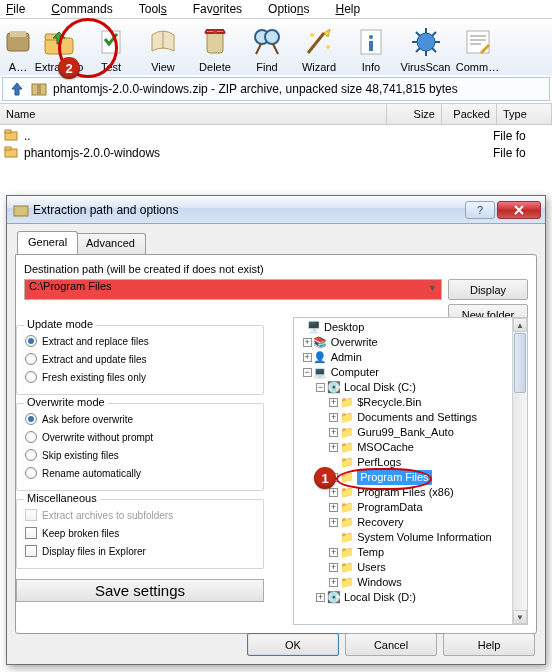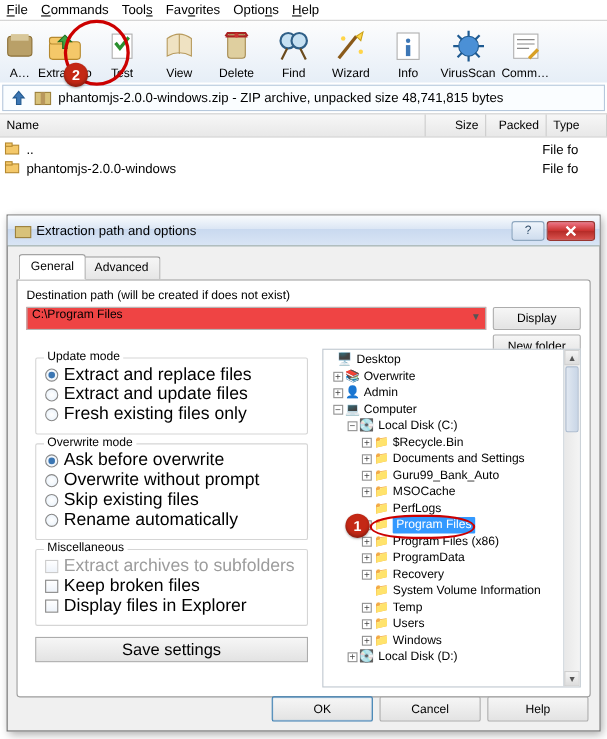--- a/index.html
+++ b/index.html
@@ -1,19 +1,19 @@
 <!DOCTYPE html>
 <html><head>
 <meta charset="utf-8">
 <style>
 * { box-sizing: border-box; margin:0; padding:0; font-family: "Segoe UI", Tahoma, sans-serif; }
 body { width:552px; height:672px; background:#fff; font-size:12px; color:#000; overflow:hidden; position:relative; }
 
 
-.menubar { display:flex; padding:2px 6px; gap:12px; border-bottom:1px solid #ccc; }
+.menubar { display:flex; padding:2px 6px; gap:26px; border-bottom:1px solid #ccc; }
 .menubar span { cursor:default; }
 .menubar span u { text-decoration:underline; }
 
 
 .toolbar { display:flex; align-items:flex-end; padding:3px 4px 0 4px; gap:2px; background:linear-gradient(#fdfdfd,#e6eef7); }
 .tool-btn { display:flex; flex-direction:column; align-items:center; width:50px; padding:2px 0; border-radius:3px; }
 .tool-ico { width:36px; height:36px; display:flex; align-items:center; justify-content:center; }
 .tool-lbl { font-size:11px; margin-top:1px; }
 .red-circle { position:absolute; border:3px solid #c00; border-radius:50%; pointer-events:none; }
 .red-oval { position:absolute; border:2px solid #c00; border-radius:50%/60%; pointer-events:none; }
@@ -63,28 +63,28 @@
 .dest-label { font-size:11px; margin-bottom:4px; }
 .dest-row { display:flex; gap:6px; align-items:flex-start; }
 .dest-input { flex:1; height:21px; border:1px solid #b5b5b5; background:#ef4444; padding:0 18px 0 4px; font-size:11px; position:relative;}
 .dest-input::after { content:"▼"; position:absolute; right:4px; top:3px; font-size:9px; color:#555; }
 .btn-stack { display:flex; flex-direction:column; gap:4px; width:80px; }
 .btn-stack .btn { width:100%; }
 
 
 .group { border:1px solid #d5d5d5; border-radius:2px; margin-top:8px; padding:6px 8px 8px 8px; position:relative; }
 .group .gt { position:absolute; top:-8px; left:7px; background:#fff; padding:0 3px; font-size:11px; }
-.radio-row, .check-row { display:flex; align-items:center; height:18px; font-size:16px; gap:5px; }
+.radio-row, .check-row { display:flex; align-items:center; height:18px; font-size:10px; gap:5px; }
 .radio { width:12px; height:12px; border:1px solid #888; border-radius:50%; display:inline-flex; align-items:center; justify-content:center; background:radial-gradient(#fff,#e6f0fa);}
 .radio .dot { width:6px; height:6px; background:#3b76b3; border-radius:50%; }
 .check { width:12px; height:12px; border:1px solid #888; background:linear-gradient(#fff,#eef3fa); display:inline-flex; align-items:center; justify-content:center; font-size:10px; color:#3b76b3;}
 .check.disabled { border-color:#ccc; color:#bbb; }
 .disabled-text { color:#9c9c9c; }
 
-.left-col { position:absolute; left:16px; top:62px; width:248px; }
+.left-col { position:absolute; left:0; top:62px; width:248px; }
 .tree-col { position:absolute; right:8px; top:62px; bottom:8px; width:235px; border:1px solid #bfc7cf; background:#fff; overflow:hidden; }
 .tree { font-size:11px; line-height:15px; padding:2px 2px; overflow:auto; height:100%; }
 .tree-row { display:flex; align-items:center; height:15px; white-space:nowrap; }
 .tree-row .branches { font-family:monospace; color:#a5a5a5; font-size:11px; white-space:pre; }
 .tree-row .exp { width:9px; height:9px; border:1px solid #919191; font-size:9px; line-height:7px; text-align:center; margin:0 2px 0 0; color:#444; background:#fff; }
 .tree-row .noexp { width:9px; height:9px; margin:0 2px 0 0; }
 .tree-row .ico { width:14px; height:14px; margin-right:3px; display:inline-flex; align-items:center; justify-content:center; }
 .tree-row .sel { background:#3399ff; color:#fff; padding:0 3px; border-radius:1px; }
 .scroll-v { position:absolute; top:0; right:0; bottom:0; width:15px; background:linear-gradient(90deg,#e8e8e8,#f4f4f4); border-left:1px solid #cdd4da; }
 .scroll-v .btnup, .scroll-v .btndn { height:14px; display:flex;align-items:center;justify-content:center; font-size:8px; color:#555; background:linear-gradient(#f4f4f4,#ddd); border:1px solid #cfcfcf;}

